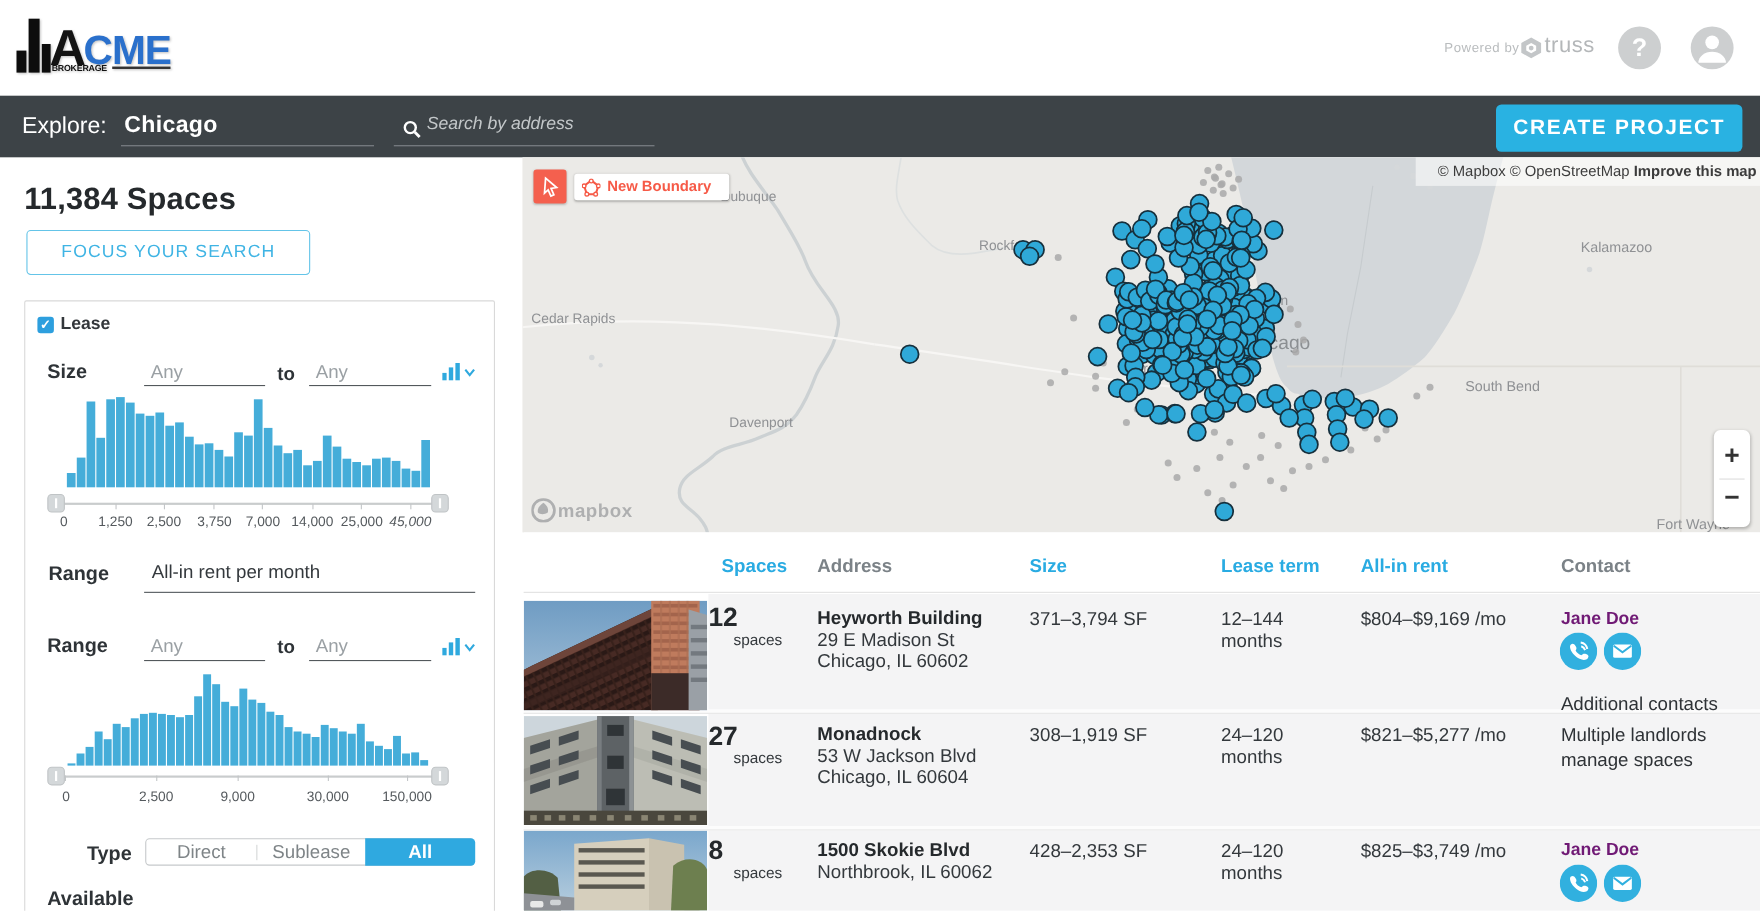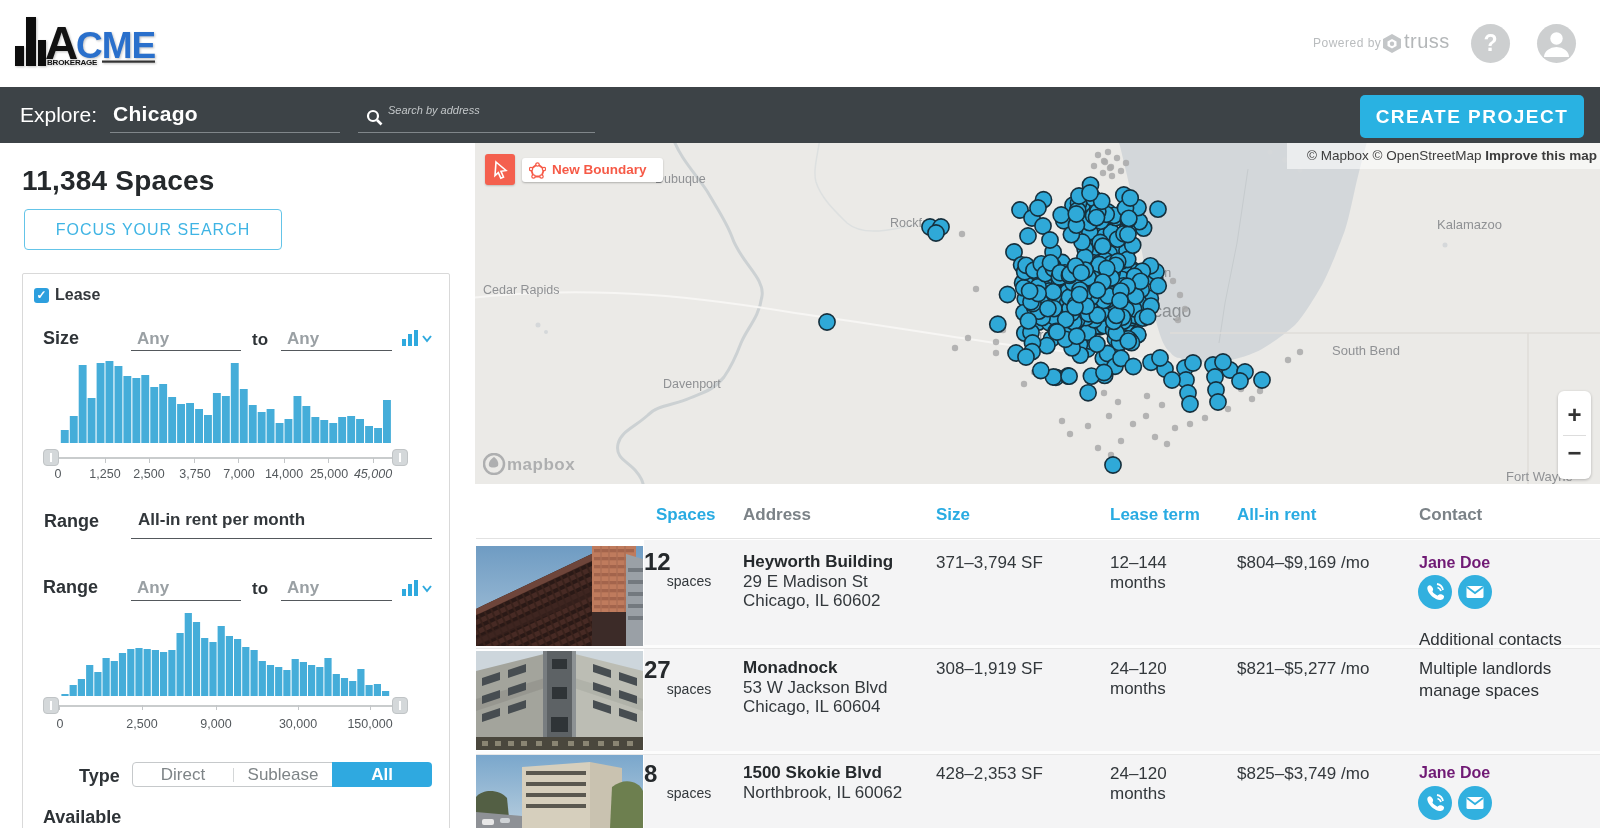--- a/index.html
+++ b/index.html
@@ -14,36 +14,36 @@
 #trusstxt { position:absolute; left:1404px; top:30px; font-size:20px; color:#b4b7b9; letter-spacing:0.5px;}
 .circbtn { position:absolute; top:24px; width:39px; height:39px; border-radius:50%; background:#cdcfd0; }
 #helpb { left:1471px; color:#fff; font-size:23px; font-weight:bold; text-align:center; line-height:39px;}
 
 
 #nav { position:absolute; left:0; top:87px; width:1600px; height:56px; background:#3d4347; }
 #nav .lab { position:absolute; left:20px; top:16px; font-size:21px; color:#fff; }
 #nav .city { position:absolute; left:113px; top:15px; font-size:21px; color:#fff; font-weight:bold; letter-spacing:0.3px;}
 #nav .ul1 { position:absolute; left:110px; top:45px; width:230px; height:1px; background:#80868a; }
 #nav .ul2 { position:absolute; left:358px; top:45px; width:237px; height:1px; background:#80868a; }
-#nav .srch { position:absolute; left:388px; top:17px; font-size:11px; font-style:italic; color:#c3c7c9; }
+#nav .srch { position:absolute; left:388px; top:17px; font-size:16px; font-style:italic; color:#c3c7c9; }
 #createbtn { position:absolute; left:1360px; top:95px; width:224px; height:43px; background:#29b2e2;
   border-radius:5px; color:#fff; font-size:19px; font-weight:bold; letter-spacing:1.5px;
   text-align:center; line-height:43px; }
 
 
 #count { position:absolute; left:22px; top:165px; font-size:28px; font-weight:600; color:#25292c; letter-spacing:0.2px;}
 #focusbtn { position:absolute; left:24px; top:209px; width:258px; height:41px; border:1px solid #64c4e8;
   border-radius:4px; color:#3fb4e4; font-size:16px; letter-spacing:1px; text-align:center; line-height:40px; }
 #panel { position:absolute; left:22px; top:273px; width:428px; height:600px;
   border:1px solid #d9d9d9; border-radius:2px; background:#fff; }
 .cb { position:absolute; left:11px; top:14px; width:15px; height:15px; background:#2d9fde; border-radius:3px;
   color:#fff; font-size:12px; text-align:center; line-height:15px; font-weight:bold;}
 .leaselab { position:absolute; left:32px; top:12px; font-size:16px; font-weight:bold; color:#33373b;}
 .flab { position:absolute; font-size:18px; font-weight:600; color:#2e3337; }
-.anytxt { position:absolute; font-size:17px; color:#9aa0a4;font-weight:bold; }
+.anytxt { position:absolute; font-size:17px; color:#9aa0a4; }
 .inl { position:absolute; height:1px; background:#53585c; }
 .tolab { position:absolute; font-size:17px; font-weight:600; color:#2e3337; }
 .axlab { position:absolute; width:60px; text-align:center; font-size:12.5px; color:#54595d; }
 .tick { position:absolute; width:1px; height:5px; background:#c3c6c8; }
 .track { position:absolute; left:28px; width:354px; height:2px; background:#c9cccd; }
 .handle { position:absolute; width:16px; height:17px; background:#d4d8da; border:1px solid #c0c4c6; border-radius:4px; }
 .handle:after { content:""; position:absolute; left:6px; top:3px; width:2px; height:9px; background:#fff; }
 .baricon { position:absolute; width:18px; height:16px; }
 .chev { position:absolute; width:10px; height:10px; }
 #seg { position:absolute; left:109px; top:488px; width:299px; height:25px; border:1px solid #c6c9cb;

